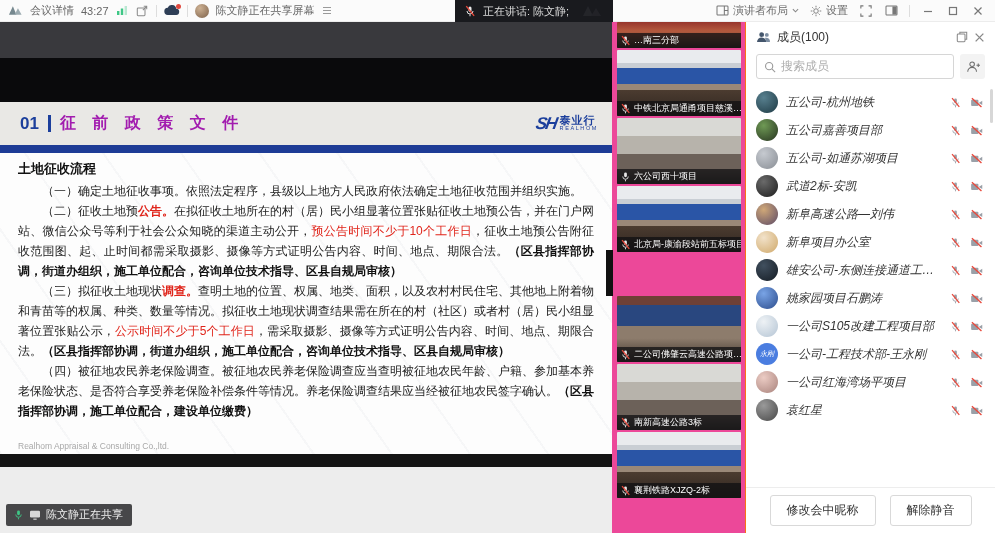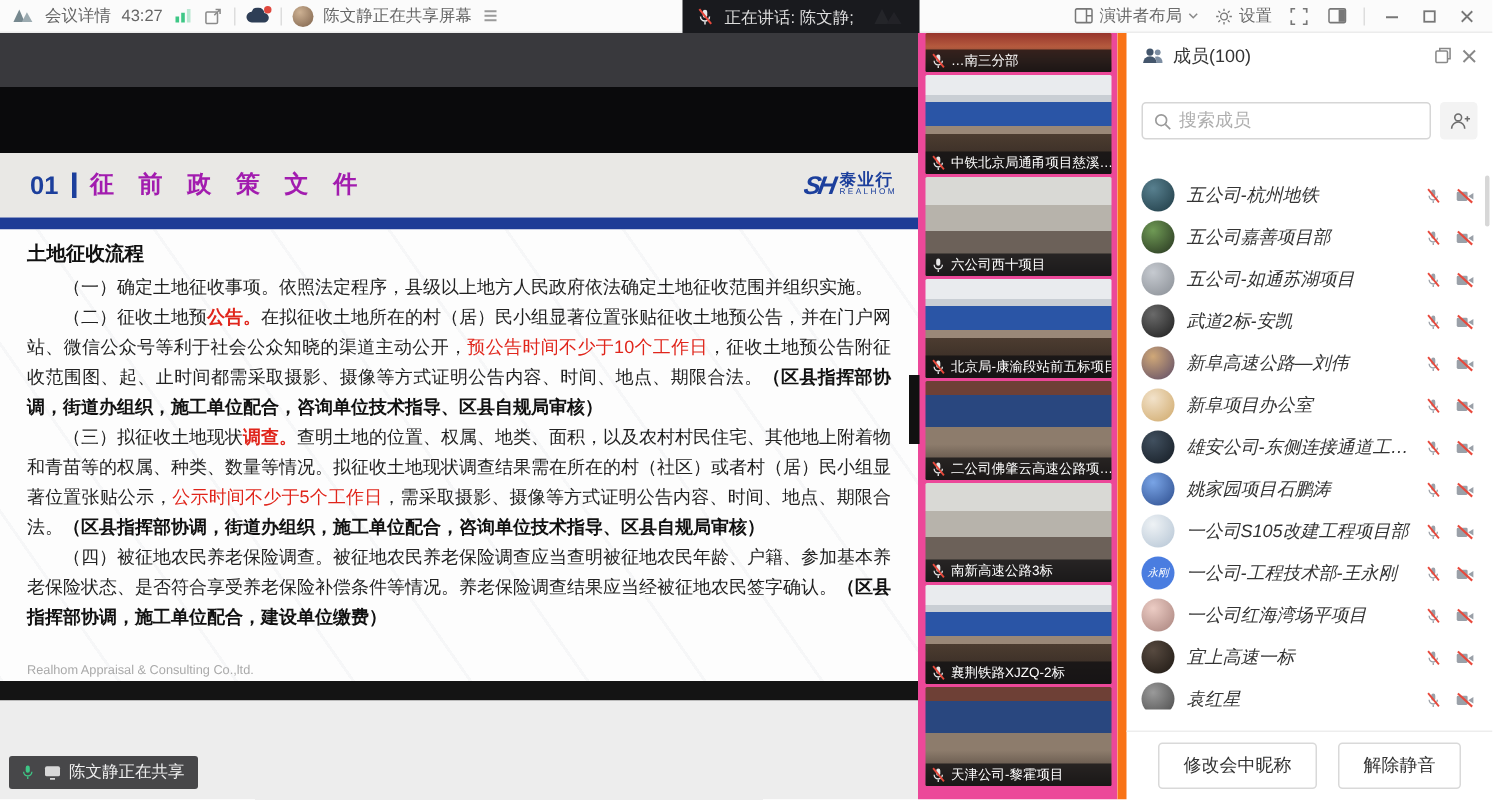--- a/index.html
+++ b/index.html
@@ -55,24 +55,24 @@
 
   
   .thumbs { width:133px; background:#ec4899; padding:0 4px 0 5px; display:flex; flex-direction:column; gap:2px; overflow:hidden; }
   .thumb { position:relative; width:100%; height:66px; flex:0 0 66px; border-radius:1px; overflow:hidden; }
   .thumb.partial { height:26px; flex:0 0 26px; }
   .t-label { position:absolute; left:0; right:0; bottom:0; height:15px; background:rgba(15,15,18,.74);
     color:#fff; font-size:9px; display:flex; align-items:center; gap:3px; padding:0 3px; white-space:nowrap; overflow:hidden; }
   .tv0 { background:linear-gradient(180deg,#97352c 0%,#b55a3e 35%,#7e4c38 65%,#42291f 100%); }
   .tv1 { background:linear-gradient(180deg,#e9ebee 0%,#e9ebee 20%,#c9ced4 20%,#c9ced4 27%,#2a55a6 27%,#2a55a6 52%,#9a8878 52%,#9a8878 60%,#4c3c30 60%,#2e2520 100%); }
   .tv2 { background:linear-gradient(180deg,#d9d9d5 0%,#d9d9d5 28%,#b7b3ab 28%,#b7b3ab 55%,#6c6159 55%,#6c6159 78%,#3e3832 100%); }
-  .tv3 { background:linear-gradient(180deg,#6e4036 0%,#6e4036 14%,#29477f 14%,#29477f 46%,#8d7c6c 46%,#8d7c6c 64%,#3a3029 100%); }
+  .tv3 { background:linear-gradient(180deg,#6e4036 0%,#6e4036 14%,#29477f 14%,#29477f 46%,#8d7c6c 46%,#8d7c6c 64%,#3a3029 100%);margin-top:42px; }
 
   
-  .panel { width:250px; background:#fff; border-left:6px solid #f97316; display:flex; flex-direction:column;gap:14px; }
+  .panel { width:250px; background:#fff; border-left:1px solid #f97316; display:flex; flex-direction:column; }
   .p-header { height:30px; display:flex; align-items:center; gap:6px; padding:0 10px; font-size:12px; color:#333; }
   .p-header .sp { flex:1; }
   .p-hicon { color:#777; display:flex; align-items:center; cursor:default; }
   .p-search { display:flex; align-items:center; gap:6px; padding:2px 10px 7px 10px; }
   .search-box { flex:1; height:25px; border:1px solid #d6d6d6; border-radius:3px; display:flex;
     align-items:center; gap:5px; padding:0 7px; background:#fff; }
   .search-box input { border:none; outline:none; flex:1; font-size:12px; color:#b91c1c; min-width:0;
     font-family:Liberation Serif, serif; }
   .search-box input::placeholder { color:#aeaeae; }
   .adduser { width:25px; height:25px; border-radius:3px; background:#f3f3f3; display:flex;
@@ -630,41 +630,20 @@
               <span style="display:flex">
                 <svg width="13" height="11" viewBox="0 0 17 14">
                   <rect x="1.5" y="3.5" width="9.5" height="8" rx="1.2" fill="#9aa0a8"></rect>
                   <path d="M11.5 7.5l4.5-2.8v5.6L11.5 7.5z" fill="#9aa0a8"></path>
                   <line x1="2.5" y1="1.5" x2="15" y2="13" stroke="#e8493c" stroke-width="1.8"></line>
                 </svg>
               </span>
             </span>
           </div>
           <div class="m-row">
-            <span class="m-av av12"></span>
-            <span class="m-name">宜上高速一标</span>
-            <span class="m-icons">
-              <span style="display:flex">
-                <svg width="11" height="11" viewBox="0 0 16 16">
-                  <rect x="6" y="2" width="4" height="7" rx="2" fill="#9aa0a8"></rect>
-                  <path d="M4 8a4 4 0 0 0 8 0" stroke="#9aa0a8" stroke-width="1.3" fill="none"></path>
-                  <line x1="8" y1="12.5" x2="8" y2="15" stroke="#9aa0a8" stroke-width="1.3"></line>
-                  <line x1="3" y1="1.5" x2="13.5" y2="14.5" stroke="#e8493c" stroke-width="1.8"></line>
-                </svg>
-              </span>
-              <span style="display:flex">
-                <svg width="13" height="11" viewBox="0 0 17 14">
-                  <rect x="1.5" y="3.5" width="9.5" height="8" rx="1.2" fill="#9aa0a8"></rect>
-                  <path d="M11.5 7.5l4.5-2.8v5.6L11.5 7.5z" fill="#9aa0a8"></path>
-                  <line x1="2.5" y1="1.5" x2="15" y2="13" stroke="#e8493c" stroke-width="1.8"></line>
-                </svg>
-              </span>
-            </span>
-          </div>
-          <div class="m-row">
             <span class="m-av av13"></span>
             <span class="m-name">袁红星</span>
             <span class="m-icons">
               <span style="display:flex">
                 <svg width="11" height="11" viewBox="0 0 16 16">
                   <rect x="6" y="2" width="4" height="7" rx="2" fill="#9aa0a8"></rect>
                   <path d="M4 8a4 4 0 0 0 8 0" stroke="#9aa0a8" stroke-width="1.3" fill="none"></path>
                   <line x1="8" y1="12.5" x2="8" y2="15" stroke="#9aa0a8" stroke-width="1.3"></line>
                   <line x1="3" y1="1.5" x2="13.5" y2="14.5" stroke="#e8493c" stroke-width="1.8"></line>
                 </svg>

